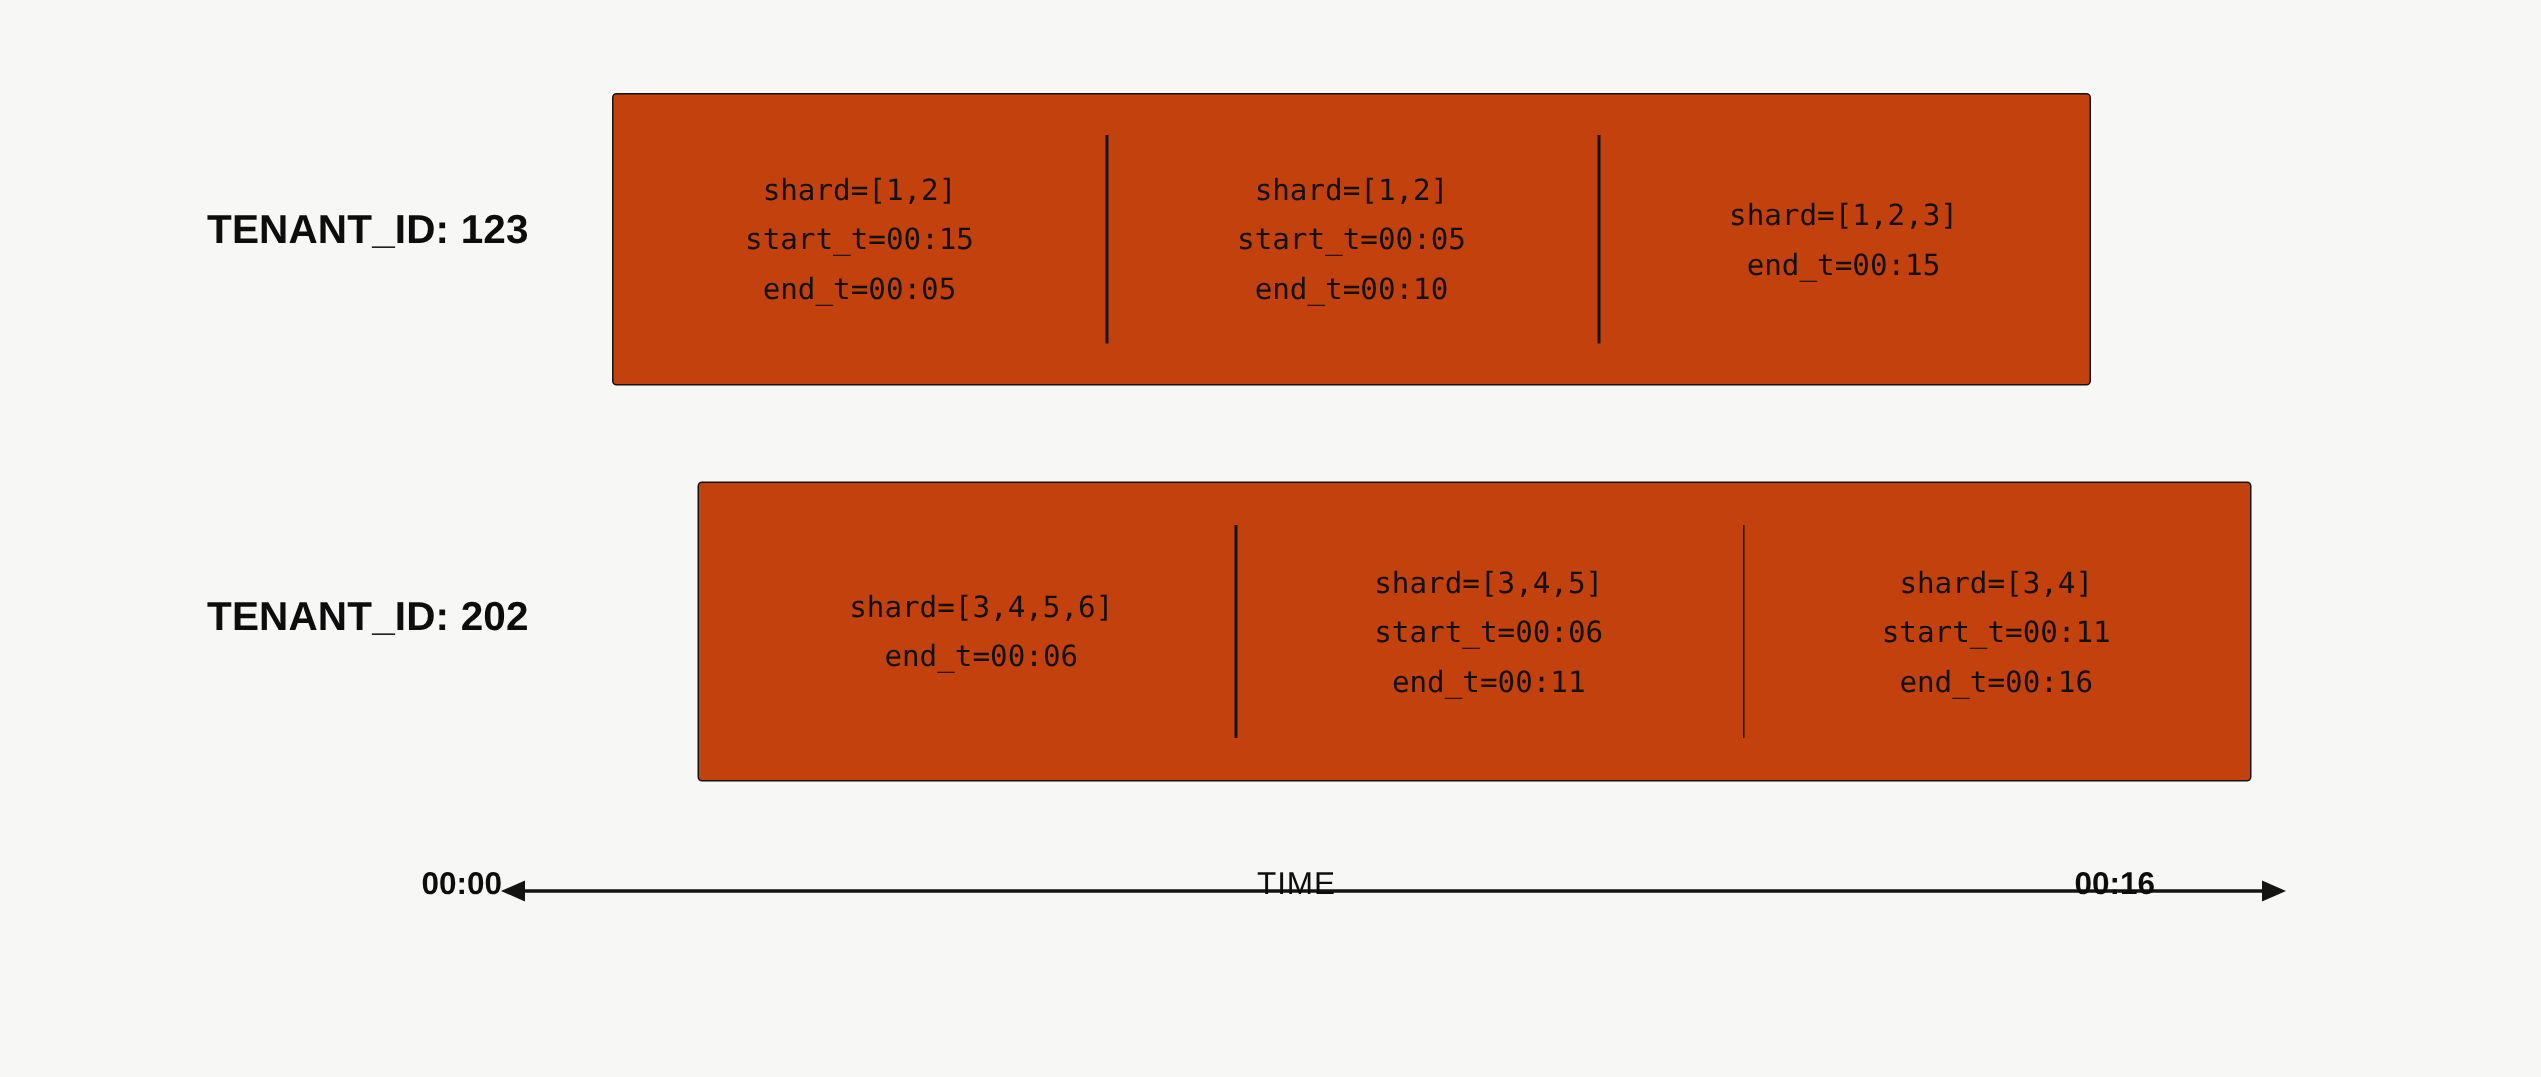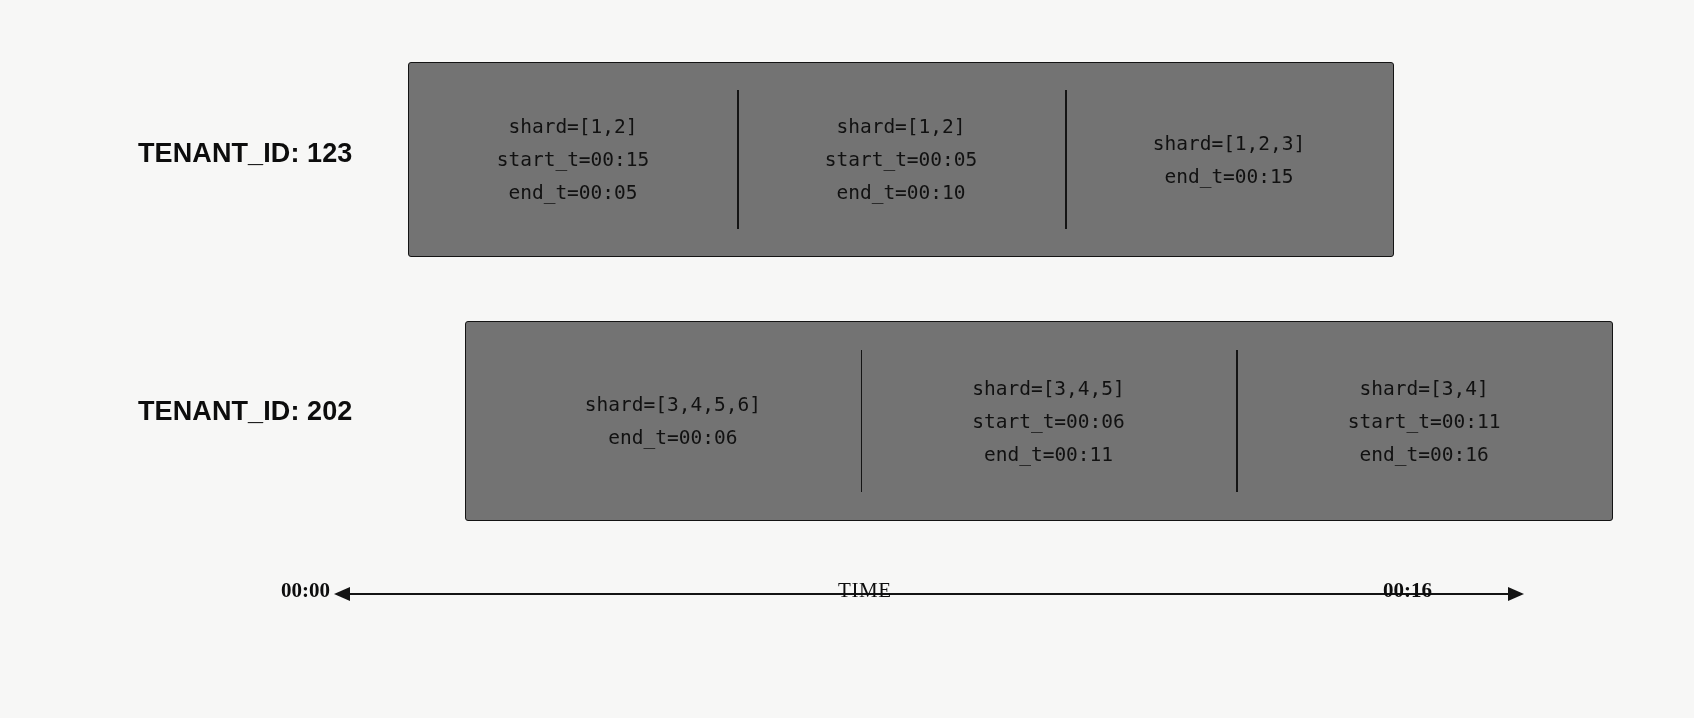--- a/index.html
+++ b/index.html
@@ -33,35 +33,35 @@
   }
   #tenant-label-0 { left: 138px; top: 138px; }
   #tenant-label-1 { left: 138px; top: 396px; }
 
   
   .timeline-box {
     position: absolute;
     box-sizing: border-box;
     border: 1.6px solid #141414;
     border-radius: 3px;
-    background: #737373;
+    background: #c2410c;
     display: flex;
     flex-direction: row;
     align-items: stretch;
   }
   #timeline-box-0 {
     left: 408px;
     top: 62px;
     width: 986px;
     height: 195px;
   }
   #timeline-box-1 {
     left: 465px;
     top: 321px;
-    width: 1148px;
+    width: 1036px;
     height: 200px;
     padding-left: 19px;
   }
 
   .segment {
     flex: 1 1 0;
     position: relative;
     display: flex;
     flex-direction: column;
     align-items: center;
@@ -94,21 +94,21 @@
     position: absolute;
     left: 330px;
     top: 576px;
     width: 1198px;
     height: 36px;
   }
   .axis svg { display: block; }
 
   .axis-label {
     position: absolute;
-    font-family: Liberation Serif, serif;
+    font-family: Liberation Sans, sans-serif;
     font-size: 21px;
     color: #0d0d0d;
     white-space: nowrap;
     text-align: center;
   }
   #axis-label-start {
     left: 281px;
     top: 578px;
     font-weight: bold;
   }

